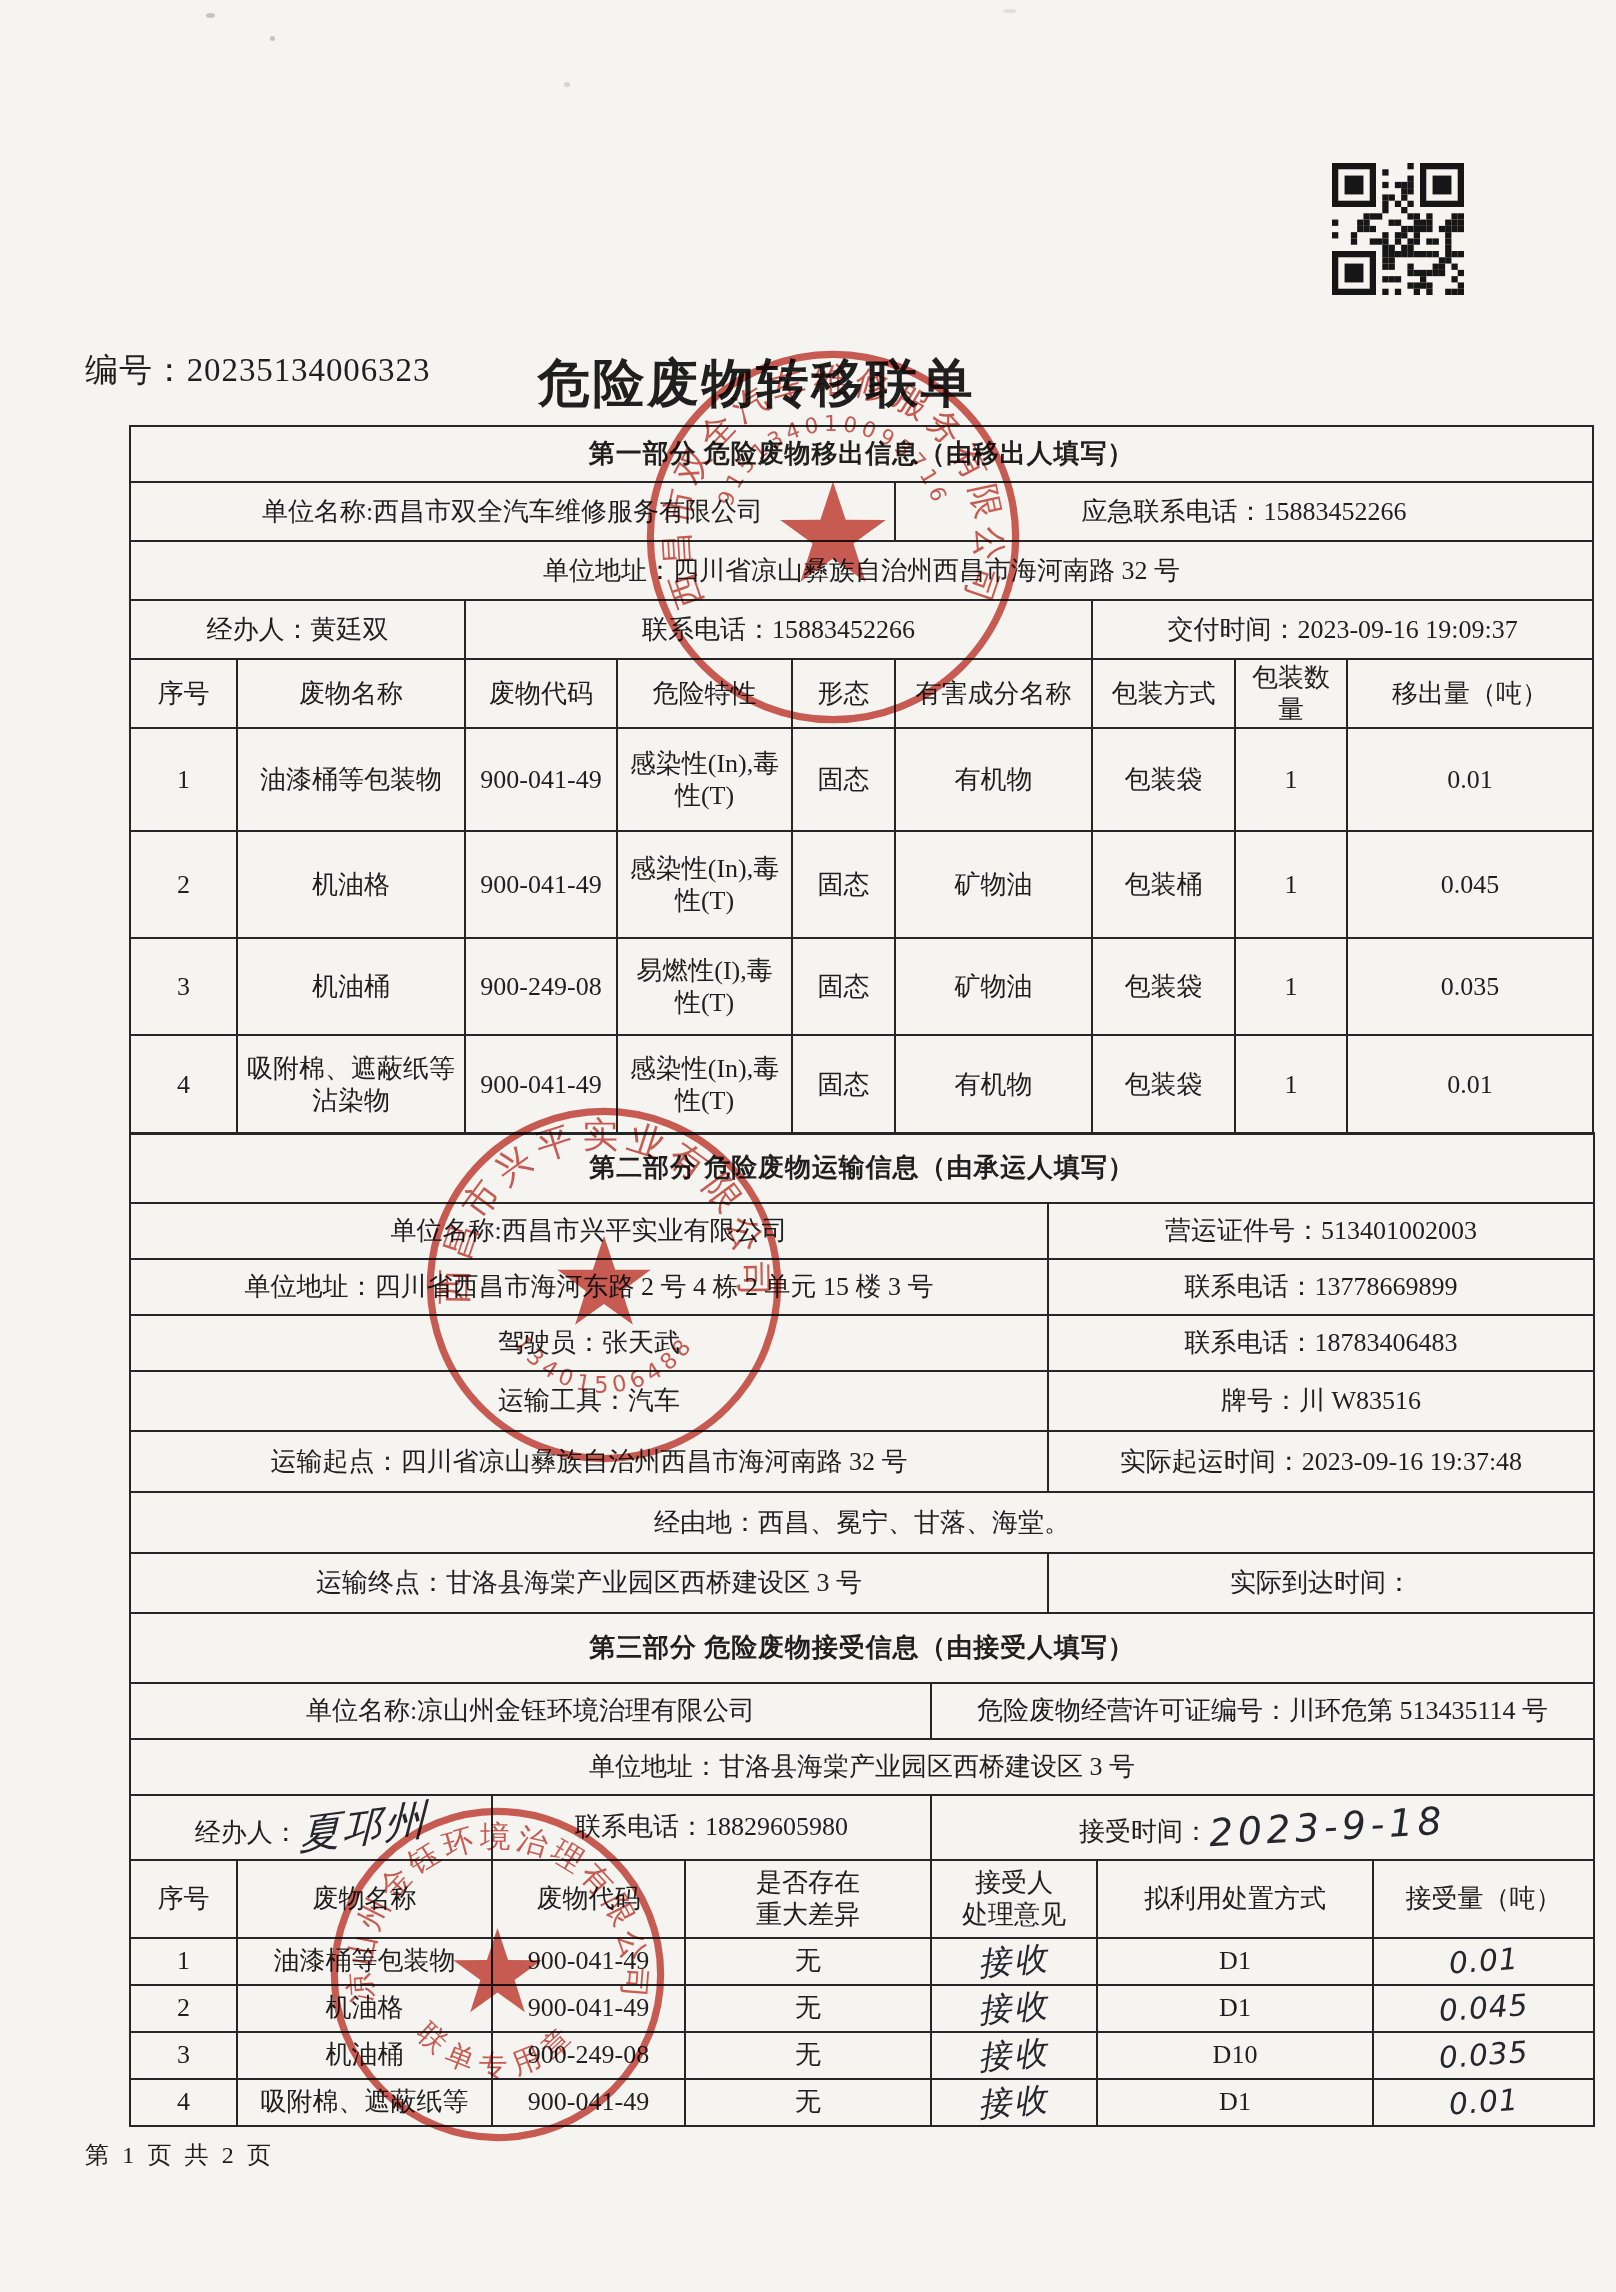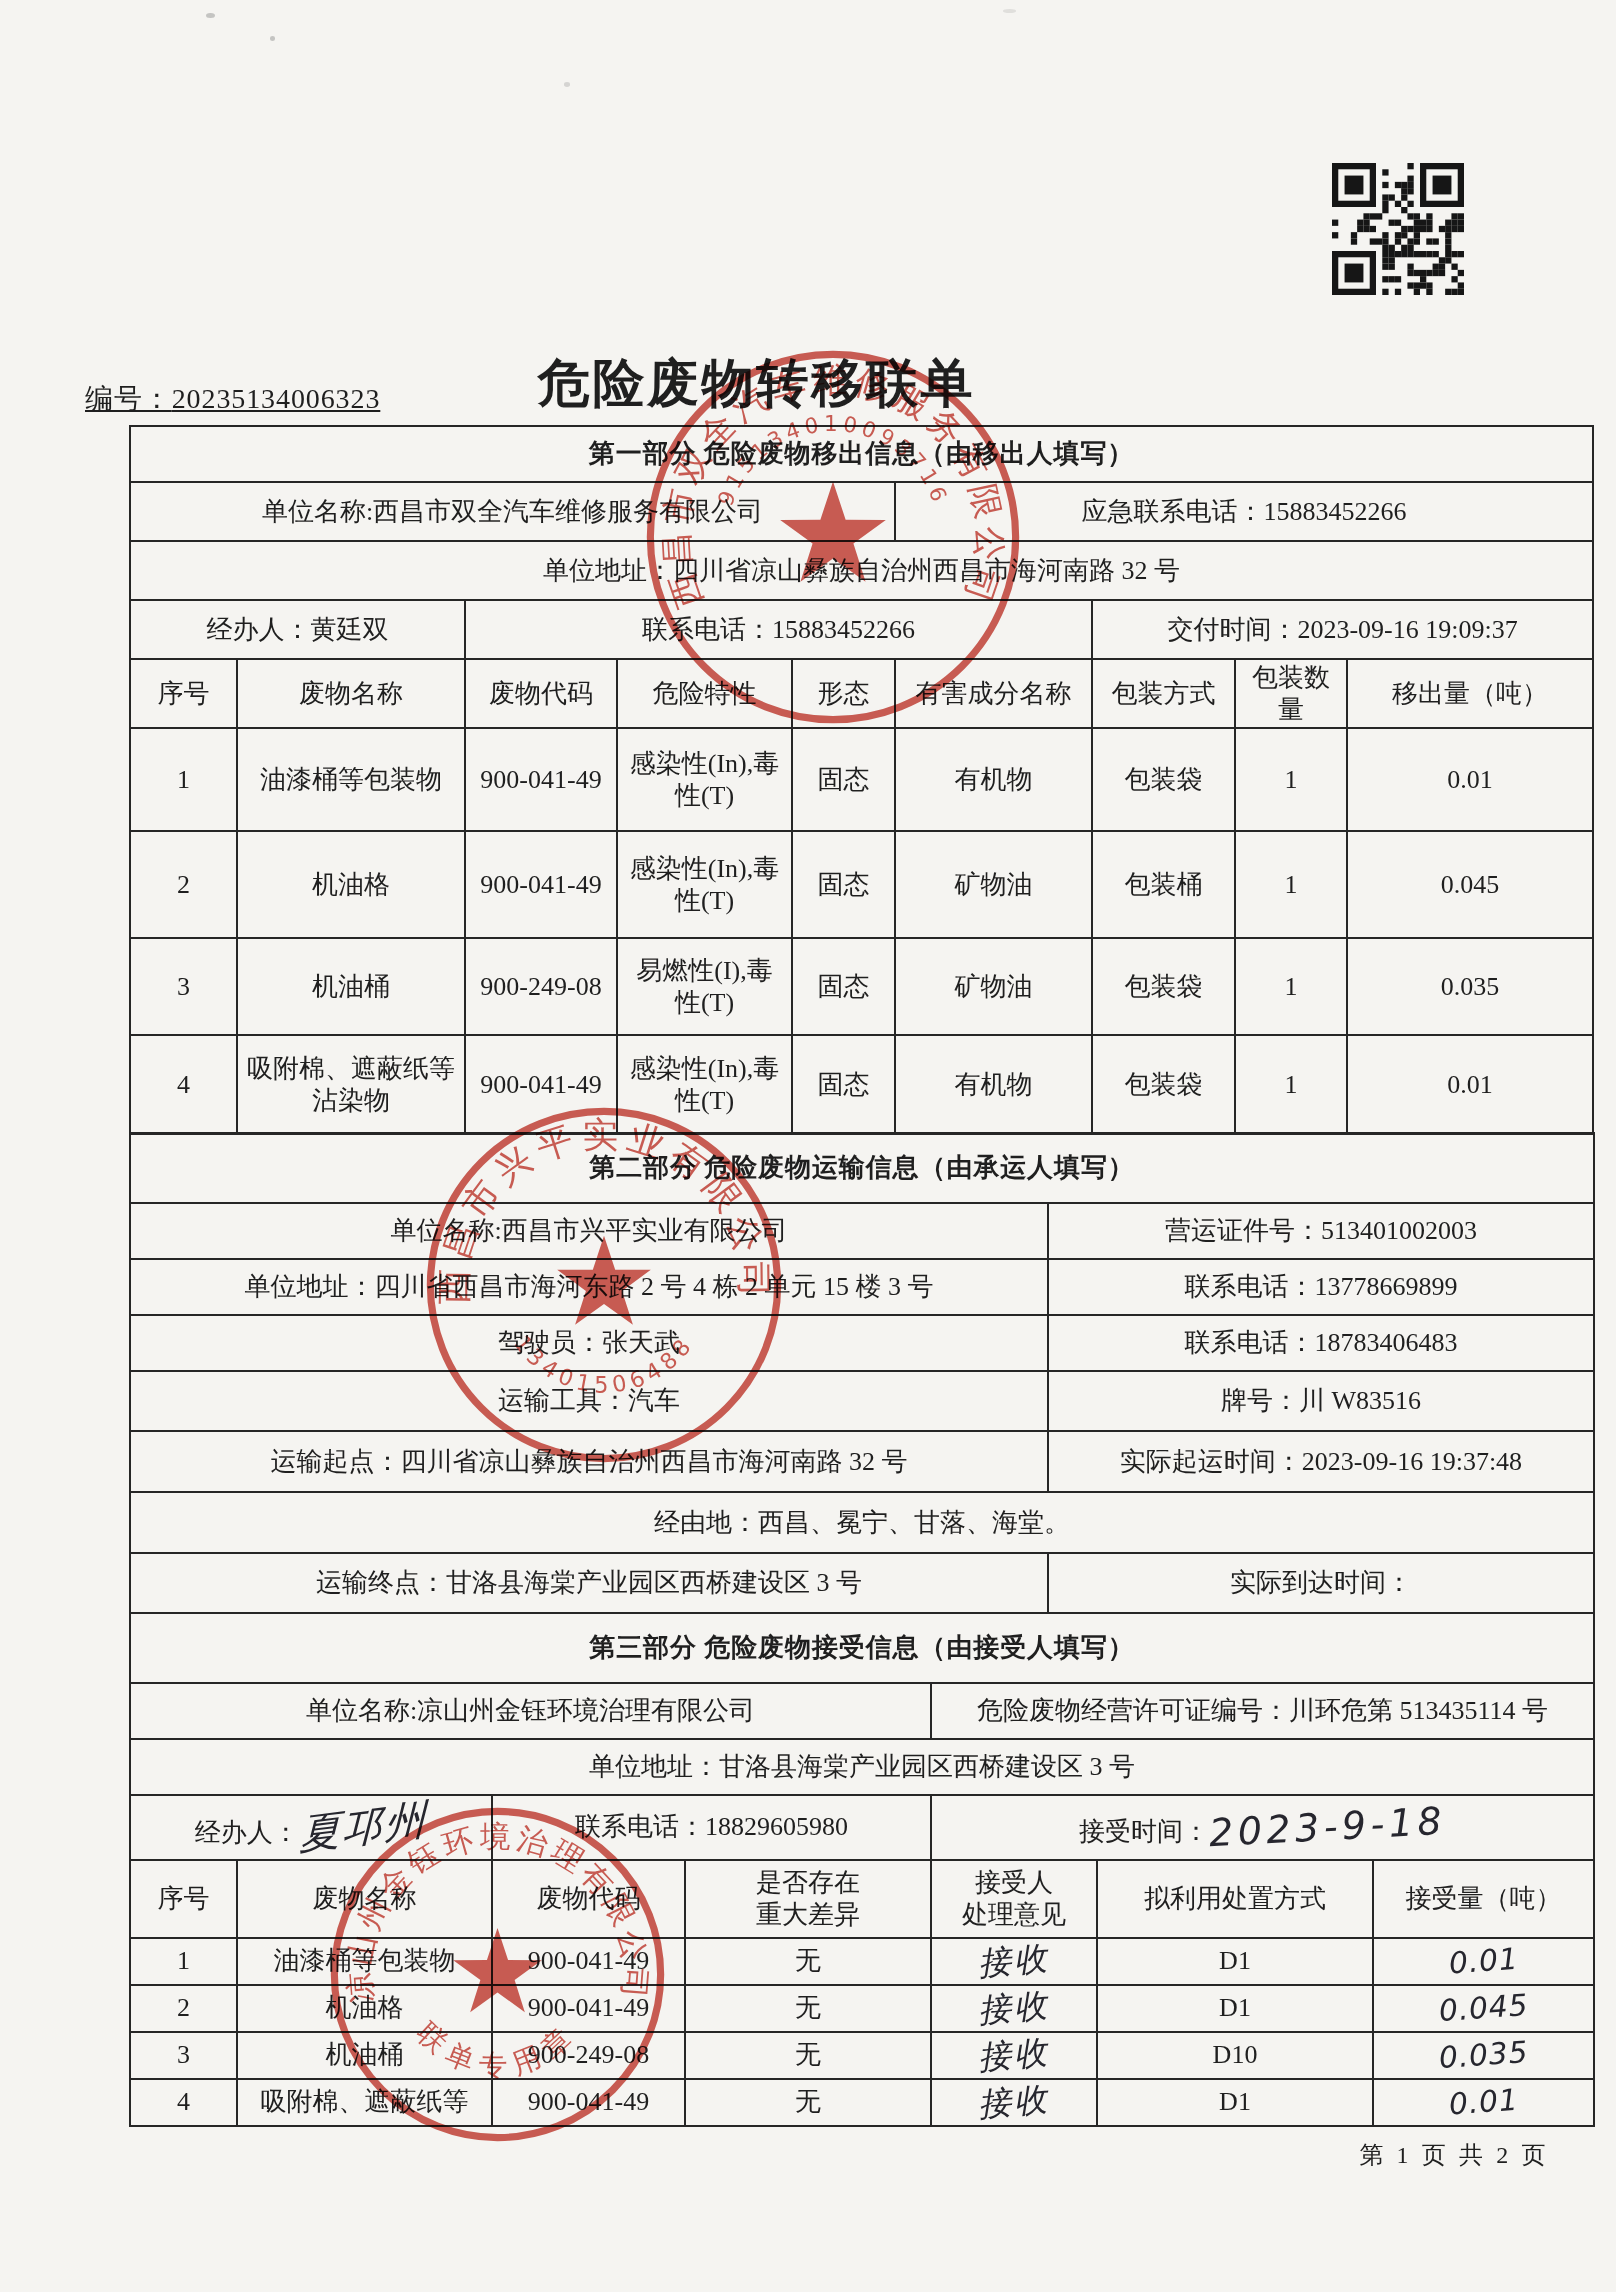--- a/index.html
+++ b/index.html
@@ -3,21 +3,21 @@
 <meta charset="utf-8">
 <style>
   html,body{margin:0;padding:0;}
   body{
     width:1617px;height:2293px;position:relative;overflow:hidden;
     background:#f5f4f1;
     font-family:"Liberation Serif","DejaVu Serif",serif;
     color:#1f1f1f;
   }
   .speck{position:absolute;background:#8a8a8a;opacity:.45;border-radius:50%;}
-  #doc-number{position:absolute;left:85px;top:380px;font-size:28px;letter-spacing:0.9px;text-decoration:underline;}
+  #doc-number{position:absolute;left:85px;top:348px;font-size:33px;letter-spacing:0.9px;}
   #doc-title{position:absolute;left:85px;top:349px;width:1343px;text-align:center;
     font-size:52px;font-weight:bold;letter-spacing:2.7px;}
   #tables{position:absolute;left:85px;top:425px;width:1464px;padding-left:44px;}
   table.doc{border-collapse:collapse;table-layout:fixed;width:1464px;background:transparent;}
   table.doc + table.doc{margin-top:-2.7px;}
   table.doc td{
     border:2.7px solid #262626;font-size:26px;line-height:1.22;
     padding:1.8px 7.2px;text-align:center;vertical-align:middle;
     overflow:visible;white-space:pre-line;
   }
@@ -29,21 +29,21 @@
   tr.p2a{height:70px}tr.p2b{height:56px}tr.p2c{height:60px}tr.p2d{height:61px}
   tr.p3h{height:78px}tr.p3r{height:47px}
   .hand{
     font-family:"DejaVu Sans","Liberation Sans",sans-serif;
     font-style:italic;color:#26262e;display:inline-block;
   }
   .hand-sig{font-size:41px;transform:rotate(-7deg) skewX(-8deg);letter-spacing:1.8px;}
   .hand-date{font-size:38px;transform:rotate(-3deg);letter-spacing:4.5px;}
   .hand-recv{font-size:33px;transform:rotate(-5deg);letter-spacing:2.7px;}
   .hand-amt{font-size:29.6px;transform:rotate(-4deg);letter-spacing:0.9px;}
-  #footer{position:absolute;left:85px;top:2139px;width:1464px;text-align:right;
+  #footer{position:absolute;left:85px;top:2139px;width:1464px;text-align:left;
     font-size:24px;letter-spacing:3.6px;}
   .stamp{position:absolute;opacity:.82;mix-blend-mode:multiply;filter:blur(0.4px);
     pointer-events:none;}
   .qr{position:absolute;left:1332px;top:163px;}
 </style>
 </head>
 <body>
 
 <div class="speck" style="left:206px;top:12.5px;width:9px;height:5.4px;"></div>
 <div class="speck" style="left:270px;top:36px;width:5.4px;height:4.5px;"></div>

